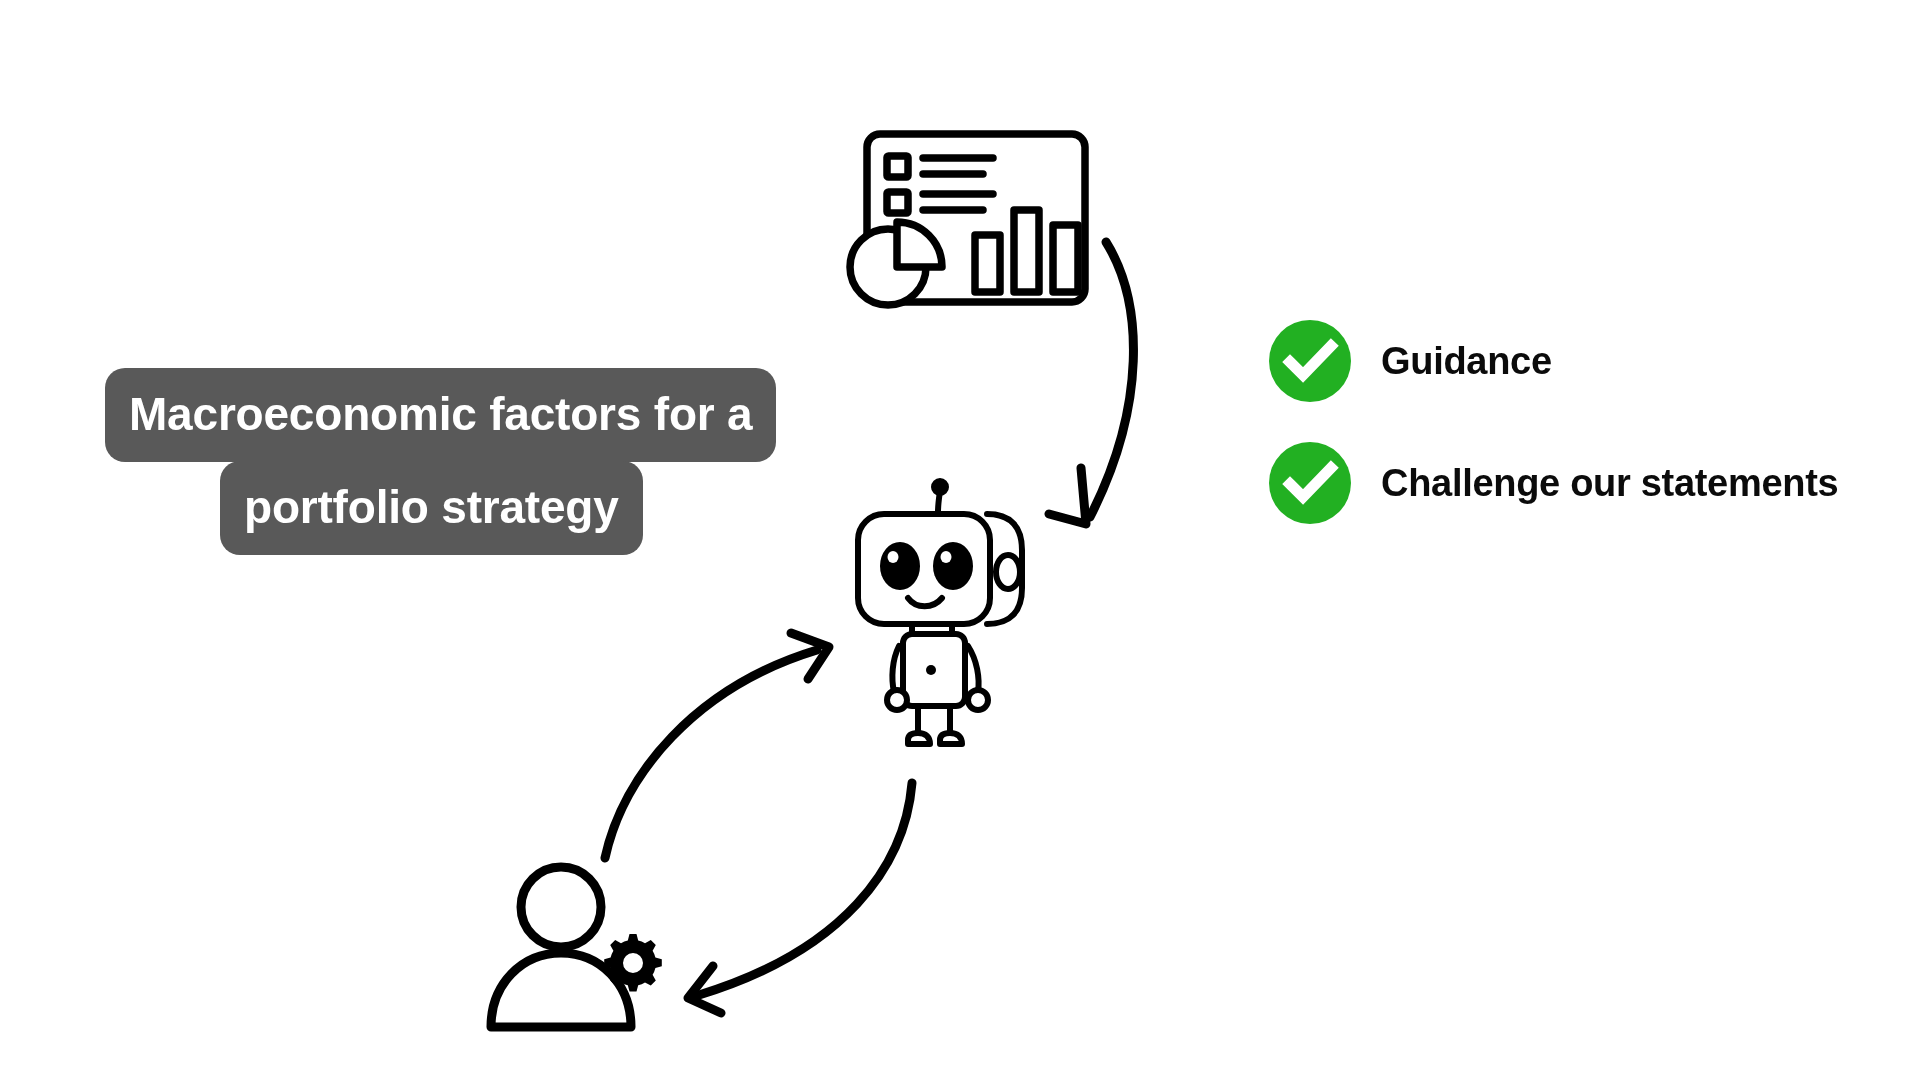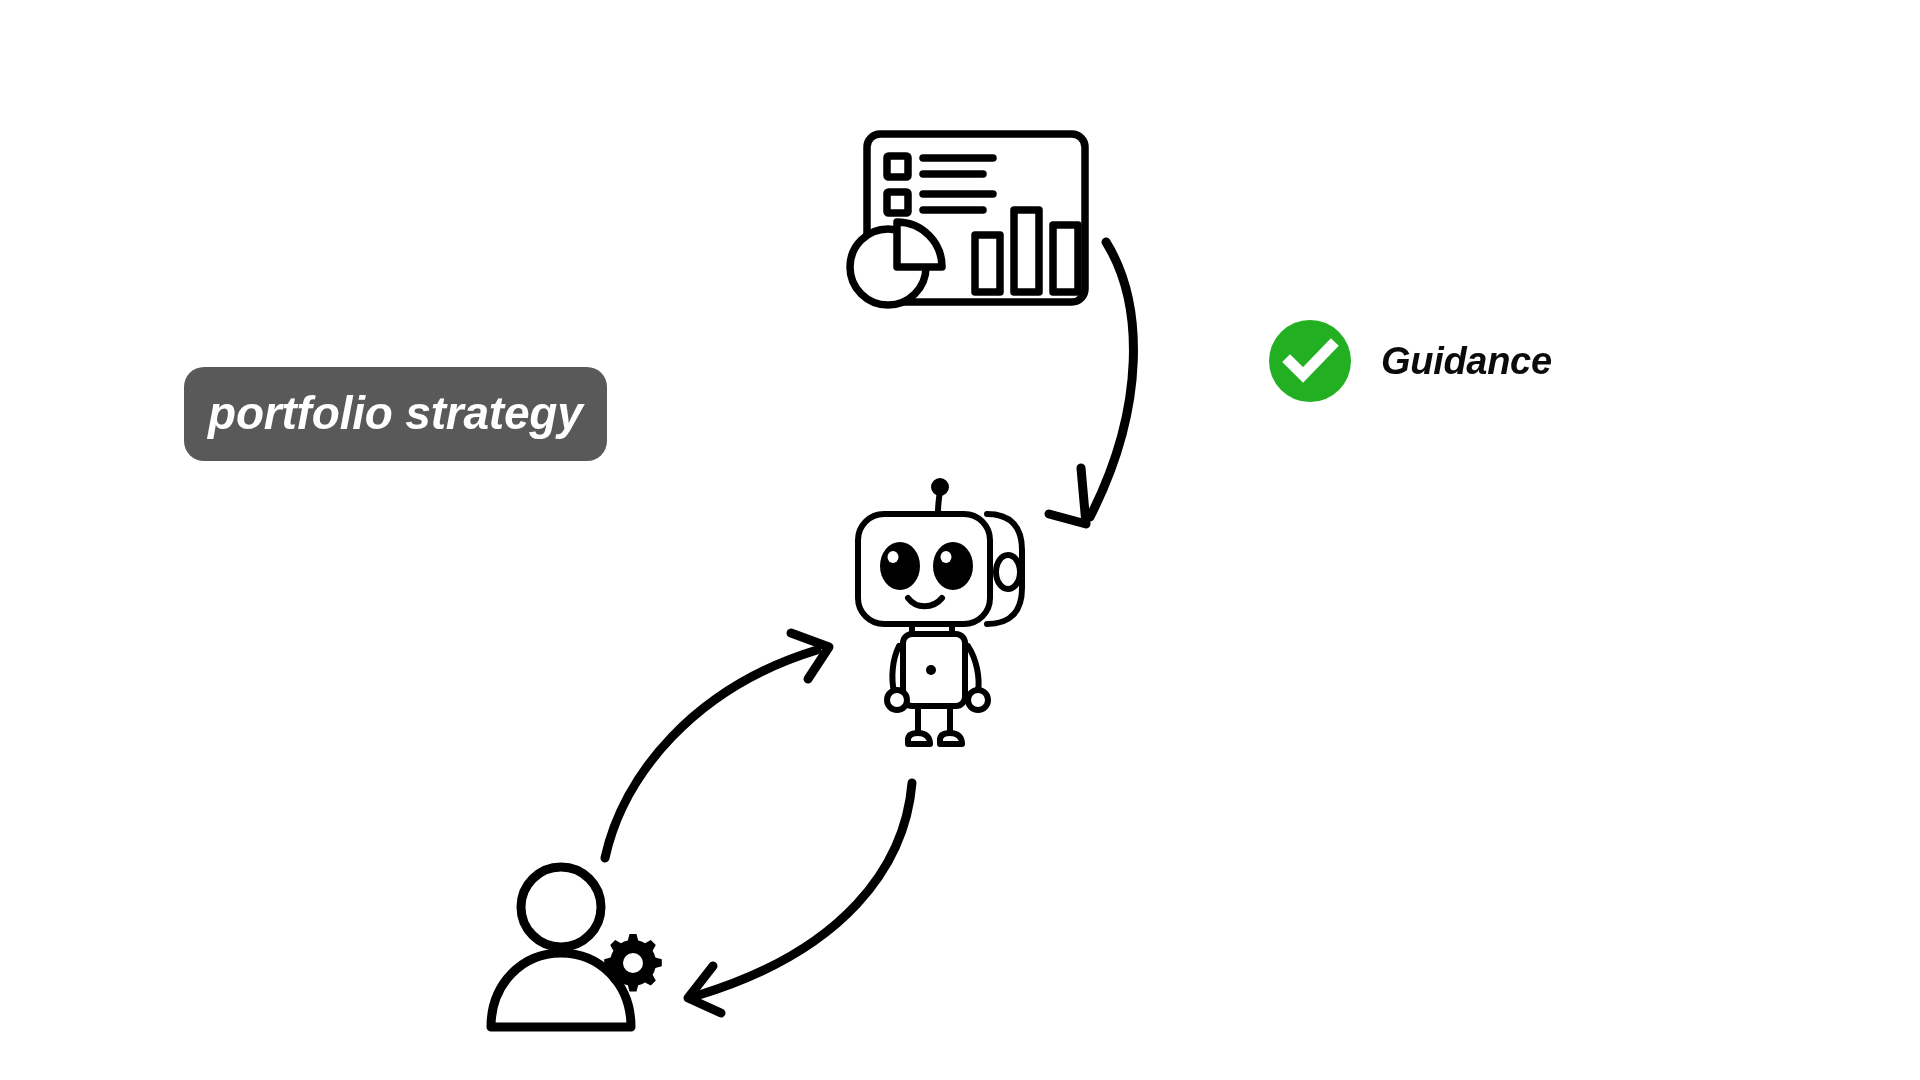--- a/index.html
+++ b/index.html
@@ -13,21 +13,21 @@
   }
   #stage {
     position: relative;
     width: 1920px;
     height: 1080px;
     background: #ffffff;
     overflow: hidden;
   }
 
   
-  .layer { position: absolute; font-style: italic; }
+  .layer { position: absolute; }
 
   
   #dashboard-icon { left: 845px; top: 125px; width: 250px; height: 195px; }
 
   
   #robot-figure { left: 850px; top: 478px; width: 200px; height: 295px; }
 
   
   #person-gear-figure { left: 470px; top: 855px; width: 200px; height: 185px; }
 
@@ -51,21 +51,21 @@
     line-height: 74px;
     white-space: nowrap;
   }
   .bubble-line > span {
     display: block;
     background: #595959;
     padding: 9px 24px 11px 24px;
     border-radius: 20px;
   }
   #bubble-line-1 { margin-left: 0px; }
-  #bubble-line-2 { margin-left: 52px; margin-top: -1px; padding-left: 27px; }
+  #bubble-line-2 { margin-left: 88px; margin-top: -1px; padding-left: 27px; }
 
   
   #checklist {
     left: 1268px;
     top: 300px;
     width: 640px;
   }
   .check-row {
     display: flex;
     align-items: center;
@@ -121,20 +121,23 @@
   <div class="layer" id="arrow-dashboard-to-robot">
     <svg viewBox="0 0 190 350" width="190" height="350" aria-hidden="true">
       <g fill="none" stroke="#000000" stroke-width="9" stroke-linecap="round" stroke-linejoin="round">
         <path d="M 66 17 C 104 78, 106 182, 50 292"></path>
         <polyline points="41,243 46,299 9,289"></polyline>
       </g>
     </svg>
   </div>
 
   <div class="layer" id="speech-bubble">
+    <div class="bubble-line" id="bubble-line-1">
+      <span>Macroeconomic factors for a</span>
+    </div>
     <div class="bubble-line" id="bubble-line-2">
       <span>portfolio strategy</span>
     </div>
   </div>
 
   <div class="layer" id="robot-figure">
     <svg viewBox="0 0 200 295" width="200" height="295" aria-hidden="true">
       <g fill="none" stroke="#000000" stroke-width="6" stroke-linecap="round" stroke-linejoin="round">
 
         <path d="M 88 34 C 88 26, 89 20, 90 13"></path>
@@ -222,17 +225,26 @@
     <div class="check-row">
       <div class="check-badge">
         <svg viewBox="0 0 84 84" width="84" height="84" aria-hidden="true">
           <circle cx="42" cy="42" r="41" fill="#22b022"></circle>
           <path d="M 22 43 L 35 56 L 63 27" fill="none" stroke="#ffffff" stroke-width="11" stroke-linecap="square" stroke-linejoin="miter"></path>
         </svg>
       </div>
       <div class="check-label">Guidance</div>
     </div>
 
+    <div class="check-row">
+      <div class="check-badge">
+        <svg viewBox="0 0 84 84" width="84" height="84" aria-hidden="true">
+          <circle cx="42" cy="42" r="41" fill="#22b022"></circle>
+          <path d="M 22 43 L 35 56 L 63 27" fill="none" stroke="#ffffff" stroke-width="11" stroke-linecap="square" stroke-linejoin="miter"></path>
+        </svg>
+      </div>
+      <div class="check-label">Challenge our statements</div>
+    </div>
 
 
   </div>
 
 </div>
 
 </body></html>

